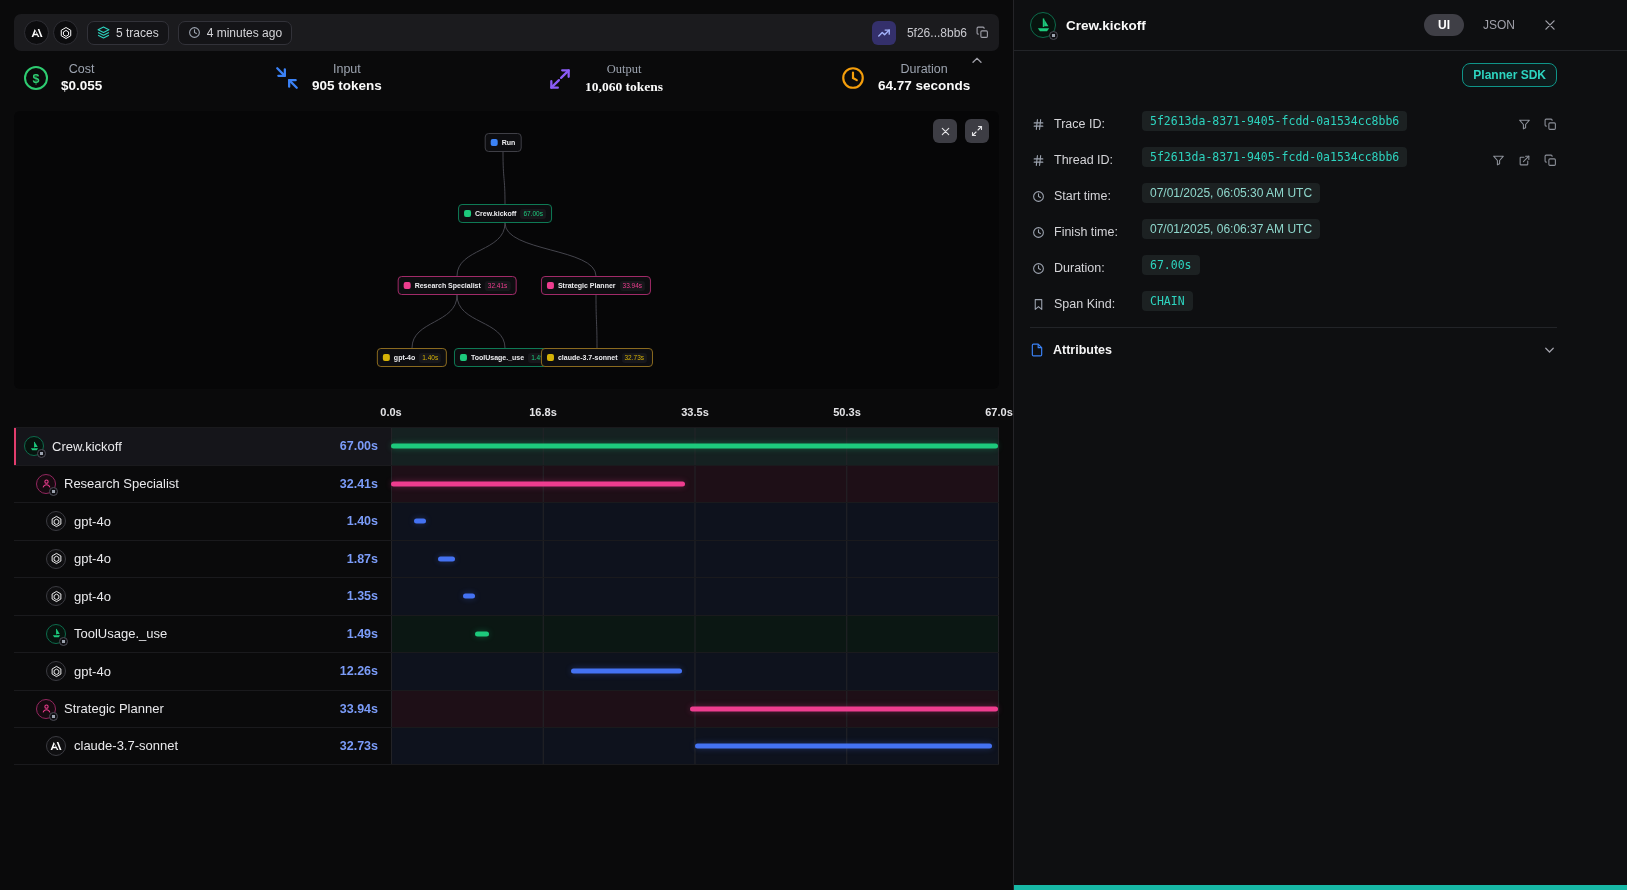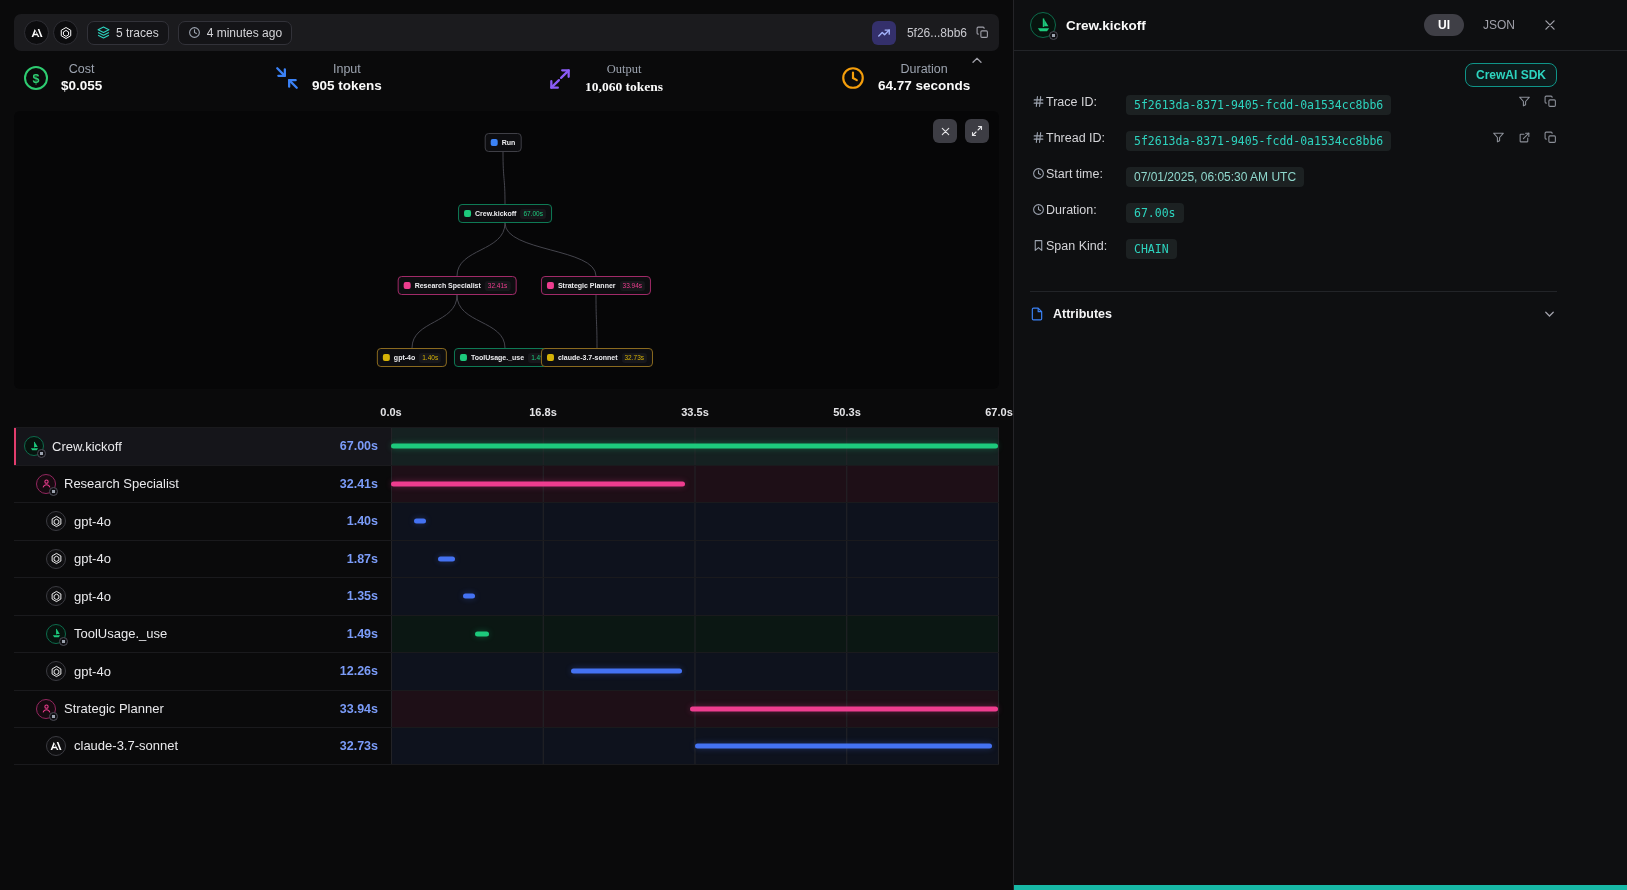--- a/index.html
+++ b/index.html
@@ -73,21 +73,21 @@
   .panel-title { font-size:13.5px; font-weight:bold; color:#fafafa; }
   .tab-pill { margin-left:auto; background:#3f3f46; color:#ffffff; font-size:12px; font-weight:600;
     padding:4px 14px; border-radius:14px; cursor:pointer; }
   .tab-json { color:#a1a1aa; font-size:12px; margin-left:9px; cursor:pointer; }
   .panel-close { margin-left:18px; display:flex; cursor:pointer; }
   .panel-divider { height:1px; background:#222428; }
   .panel-body { padding:12px 70px 0 16px; }
   .sdk-row { display:flex; justify-content:flex-end; margin-bottom:8px; }
   .sdk-badge { border:1px solid #0f9488; color:#2dd4bf; background:rgba(20,184,166,0.07);
     font-size:12px; font-weight:600; padding:4px 10px; border-radius:8px; cursor:pointer; }
-  .field-row { display:flex; align-items:flex-start; height:36px; }
+  .field-row { display:flex; align-items:flex-end; height:36px; gap:8px; }
   .f-icon { width:16px; display:flex; justify-content:center; flex:none; }
   .f-label { font-size:12.5px; color:#d4d4d8; width:80px; flex:none; }
   .f-value { font-size:12px; padding:3px 8px; border-radius:4px; background:#1c2122; cursor:pointer; }
   .f-value.id { color:#2dd4bf; font-family:"DejaVu Sans Mono",monospace; font-size:11.5px; }
   .f-value.time { color:#8fd8cd; }
   .f-actions { margin-left:auto; display:flex; gap:13px; }
   .act { display:inline-flex; cursor:pointer; }
   .attr-row { display:flex; align-items:center; gap:9px; height:44px; border-top:1px solid #222428; margin-top:16px; cursor:pointer; }
   .attr-label { font-size:12.5px; font-weight:bold; color:#f4f4f5; }
   .attr-chevron { margin-left:auto; display:flex; }
@@ -440,21 +440,21 @@
     <span class="tab-json">JSON</span>
     <span class="panel-close">
       <svg width="14" height="14" viewBox="0 0 24 24" fill="none" stroke="#a1a1aa" stroke-width="2.2" stroke-linecap="round">
           <path d="M5 5l14 14M19 5L5 19"></path>
         </svg>
     </span>
   </div>
   <div class="panel-divider"></div>
   <div class="panel-body">
     <div class="sdk-row">
-      <span class="sdk-badge">CrewAI SDK</span>
+      <span class="sdk-badge">Planner SDK</span>
     </div>
     <div id="fields">
         <div class="field-row">
        <span class="f-icon">
             <svg width="13" height="13" viewBox="0 0 24 24" fill="none" stroke="#9ca3af" stroke-width="2" stroke-linecap="round">
               <path d="M4 9h16M4 15h16M10 3 8 21M16 3l-2 18"></path>
             </svg>
           </span>
        <span class="f-label">Trace ID:</span>
        <span class="f-value id">5f2613da-8371-9405-fcdd-0a1534cc8bb6</span>
@@ -512,20 +512,31 @@
        <span class="f-value time">07/01/2025, 06:05:30 AM UTC</span>
        <span class="f-actions"></span>
      </div>
         <div class="field-row">
        <span class="f-icon">
             <svg width="13" height="13" viewBox="0 0 24 24" fill="none" stroke="#9ca3af" stroke-width="2" stroke-linecap="round">
               <circle cx="12" cy="12" r="9"></circle>
               <path d="M12 7v5l3.5 2"></path>
             </svg>
           </span>
+       <span class="f-label">Finish time:</span>
+       <span class="f-value time">07/01/2025, 06:06:37 AM UTC</span>
+       <span class="f-actions"></span>
+     </div>
+        <div class="field-row">
+       <span class="f-icon">
+            <svg width="13" height="13" viewBox="0 0 24 24" fill="none" stroke="#9ca3af" stroke-width="2" stroke-linecap="round">
+              <circle cx="12" cy="12" r="9"></circle>
+              <path d="M12 7v5l3.5 2"></path>
+            </svg>
+          </span>
        <span class="f-label">Duration:</span>
        <span class="f-value id">67.00s</span>
        <span class="f-actions"></span>
      </div>
         <div class="field-row">
        <span class="f-icon">
             <svg width="13" height="13" viewBox="0 0 24 24" fill="none" stroke="#9ca3af" stroke-width="2" stroke-linejoin="round">
               <path d="M6 3h12v18l-6-5-6 5z"></path>
             </svg>
           </span>

